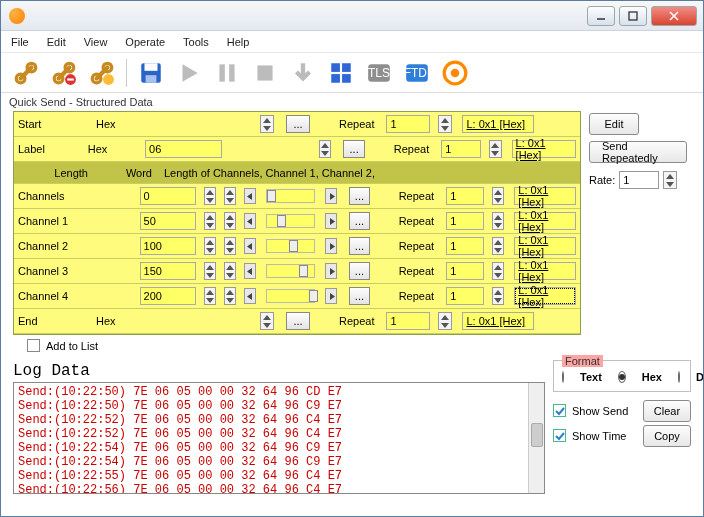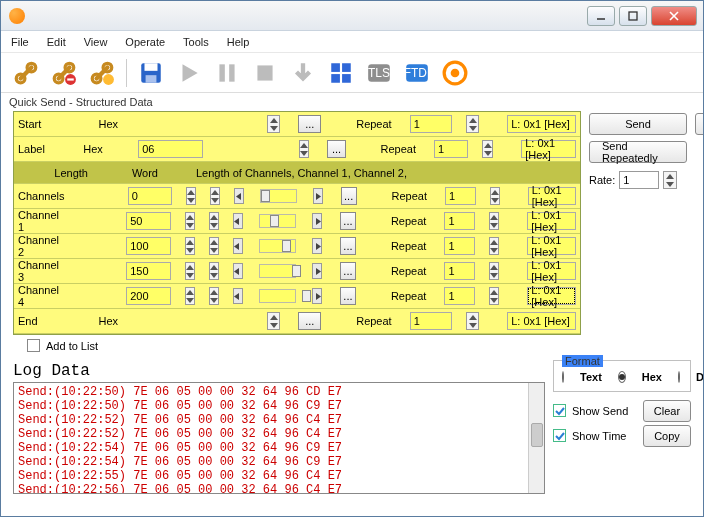--- a/index.html
+++ b/index.html
@@ -14,59 +14,59 @@
 .menubar { height: 22px; display: flex; align-items: center; padding: 0 10px; gap: 18px; color: #222; border-bottom:1px solid #e8e8e8;}
 .menubar span { cursor: default; }
 .toolbar { height: 40px; display: flex; align-items: center; padding: 2px 8px; gap: 4px; border-bottom:1px solid #ddd;}
 .tbtn { width: 34px; height: 34px; display:flex; align-items:center; justify-content:center; border-radius:3px;text-align:center; }
 .tbtn svg { width: 26px; height: 26px; }
 .section-label { padding: 3px 8px; color: #333; }
 .structured { margin: 0 8px 0 12px; display:flex; gap:8px; }
 .structured-left { width: 568px; }
 .structured-right { flex:1; display:flex; flex-direction:column; gap:6px; align-items:flex-start; padding-top:2px;}
 .grid { border: 1px solid #8fa04a; background: #fffb7d; }
-.row { display:flex; align-items:center; height:25px; border-bottom:1px solid #c9cf63; padding:8px 4px; gap:14px;}
+.row { display:flex; align-items:center; height:25px; border-bottom:1px solid #c9cf63; padding:8px 4px; gap:8px;}
 .row.heading { background:#c1c449; height:22px; font-weight: normal; text-align: right; }
 .row .lbl1 { width: 70px; }
 .row .lbl2 { width: 56px; }
 .row .val { width: 66px; height:18px; background:#ffff66; border:1px solid #aaa; display:inline-flex; align-items:center; padding:0 3px; }
 .spin { width:14px; height:18px; display:flex; flex-direction:column; border:1px solid #999; background:#f4f4f4;}
 .spin div{flex:1;display:flex;align-items:center;justify-content:center;}
 .spin svg{width:8px;height:5px;fill:#555;}
 .slider { width:58px; height:14px; background:#ffff66; border:1px solid #bba; margin:0 2px; display:flex; align-items:center; position:relative;}
 .slider .thumb{width:9px;height:12px;background:#eee;border:1px solid #888;position:absolute;}
 .arrowbtn{width:14px;height:16px;background:#e8e8e8;border:1px solid #999;display:flex;align-items:center;justify-content:center;}
 .arrowbtn svg{width:7px;height:7px;fill:#444;}
 .dots{width:24px;height:18px;background:linear-gradient(#fdfdfd,#e4e4e4);border:1px solid #888;display:flex;align-items:center;justify-content:center;margin:0 4px;}
 .replbl{margin:0 4px 0 17px;}
 .numbox{width:44px;height:18px;background:#ffff66;border:1px solid #aaa;display:inline-flex;align-items:center;padding:0 3px;}
-.lbox{width:72px;height:18px;background:#ffff66;border:1px solid #aaa;display:inline-flex;align-items:center;padding:0 3px;margin-left:14px;}
+.lbox{width:72px;height:18px;background:#ffff66;border:1px solid #aaa;display:inline-flex;align-items:center;padding:0 3px;margin-left:2px;text-decoration:underline;}
 .lbox.sel{background:#ffff66;outline:1px dotted #000;outline-offset:-2px;}
 .btn { height:22px; padding: 0 12px; background: linear-gradient(#fdfdfd,#e7e7e7); border:1px solid #8a8a8a; border-radius:3px; cursor:default; display:inline-flex;align-items:center;justify-content:center;}
 .btn.wide{width:98px;}
 .rate-row{display:flex;align-items:center;gap:4px;margin-top:2px;}
 .rate-row input{width:40px;height:18px;border:1px solid #999;padding:0 3px;}
 .addlist{display:flex;align-items:center;gap:6px;padding:4px 14px;}
 .addlist .chk{width:13px;height:13px;border:1px solid #888;background:#fff;}
 .logarea{margin:4px 12px 0 12px;display:flex;gap:8px;}
 .logleft{flex:1;}
 .loglabel{font-family:"Courier New",monospace;font-size:16px;padding:2px 0;}
 .logbox{border:1px solid #888;height:112px;background:#fff;padding:2px 4px;font-family:"Courier New",monospace;font-size:12px;color:#c00;white-space:pre;overflow:hidden;position:relative;}
 .logbox .scrollbar{position:absolute;right:0;top:0;width:16px;height:100%;background:#efefef;border-left:1px solid #ccc;}
 .logbox .scrollbar .thumb{position:absolute;left:2px;width:12px;height:24px;top:40px;background:#cdcdcd;border:1px solid #aaa;border-radius:2px;}
 .logright{width:138px;}
 .fieldset{border:1px solid #c0c0c0;padding:6px 8px 8px 8px;margin-bottom:6px;}
-.fieldset .legend{font-size:11px;color:#333;position:relative;top:-12px;background:#3b82f6;padding:0 3px;}
+.fieldset .legend{font-size:11px;color:#333;position:relative;top:-12px;background:#fca5a5;padding:0 3px;}
 .fmt-row{display:flex;gap:16px;align-items:center;margin-top:-8px;font-weight:bold;}
 .radio{width:12px;height:12px;border:1px solid #666;border-radius:50%;display:inline-flex;align-items:center;justify-content:center;}
 .radio.sel::after{content:"";width:6px;height:6px;border-radius:50%;background:#333;}
 .chkrow{display:flex;align-items:center;gap:6px;margin:6px 0;}
 .chkbox{width:13px;height:13px;border:1px solid #4b8;background:#fff;display:flex;align-items:center;justify-content:center;}
 .chkbox.checked svg{width:10px;height:10px;stroke:#2a7fd4;stroke-width:2;fill:none;}
-.heading-text{margin-left:24px;}
+.heading-text{margin-left:4px;}
 </style>
 </head>
 <body>
 
 <div class="titlebar">
   <div class="icon"></div>
   <div class="spacer"></div>
   <div class="winbtn min">
       <svg viewBox="0 0 10 10">
         <line x1="1" y1="8" x2="9" y2="8" stroke="#333" stroke-width="1.5"></line>
@@ -580,21 +580,20 @@
     <span class="lbox ">L: 0x1 [Hex]</span>
   </div>
       </div>
     <div class="addlist">
       <div class="chk"></div>
       <span>Add to List</span>
     </div>
   </div>
   <div class="structured-right">
     <div style="display:flex;gap:8px;">
-      <div class="btn wide">Send</div>
       <div class="btn" style="width:50px">Edit</div>
     </div>
     <div class="btn wide">Send Repeatedly</div>
     <div class="rate-row">
       <span>Rate:</span>
       <input value="1" style="">
       <div class="spin">
           <div>
             <svg viewBox="0 0 8 5">
               <polygon points="4,0 8,5 0,5"></polygon>

